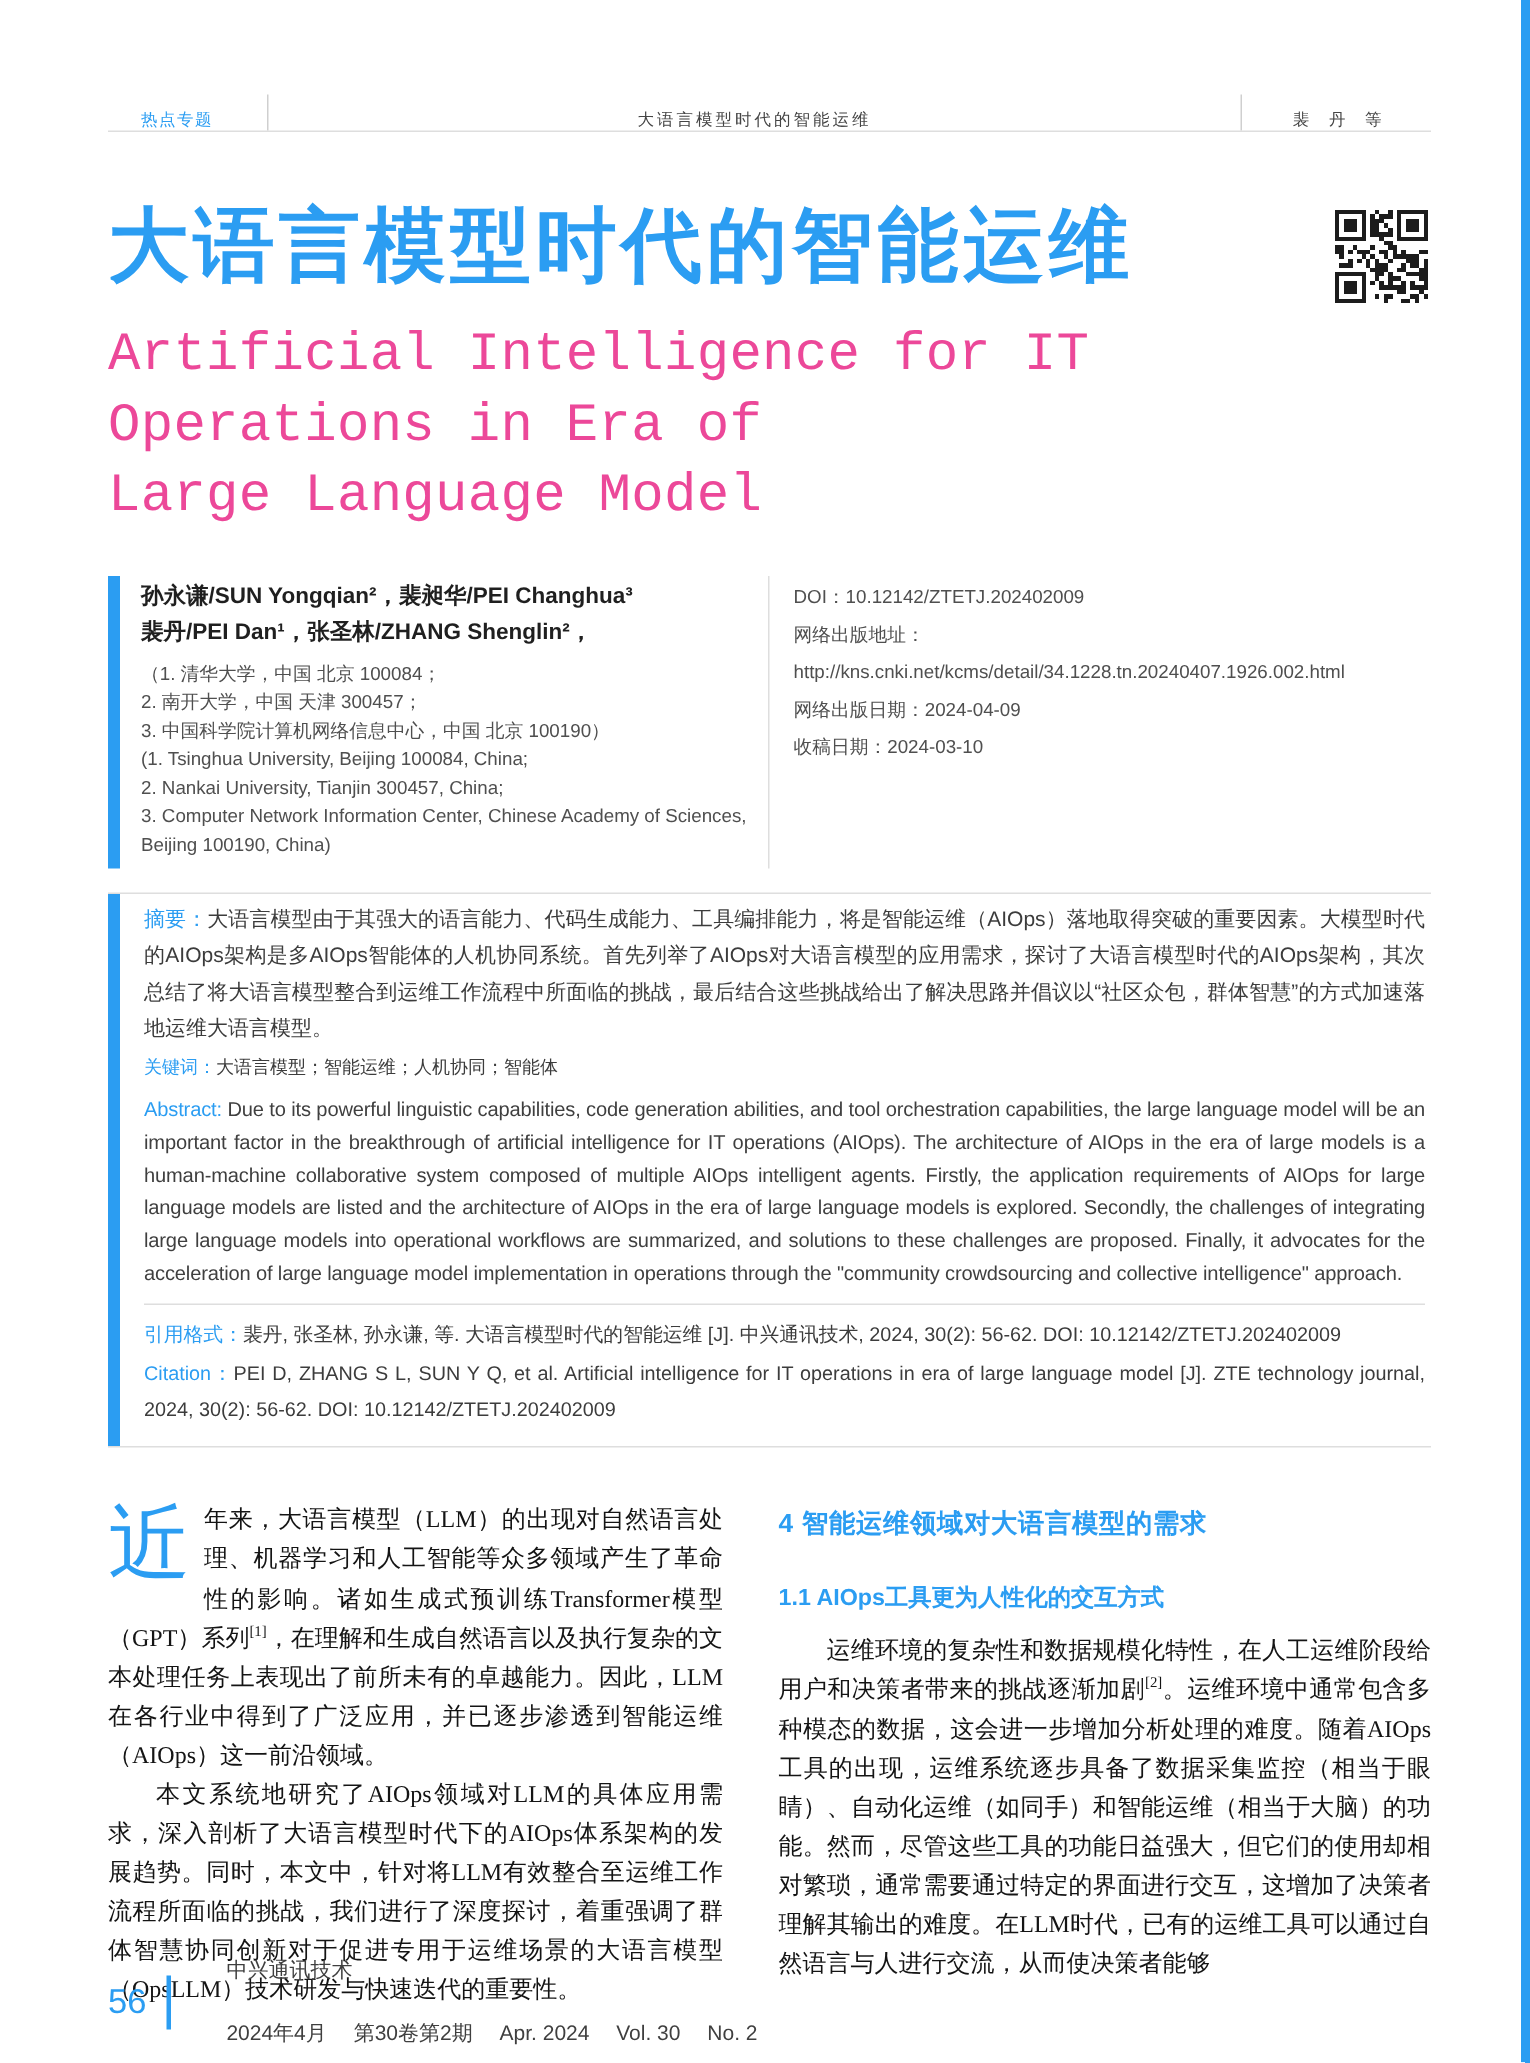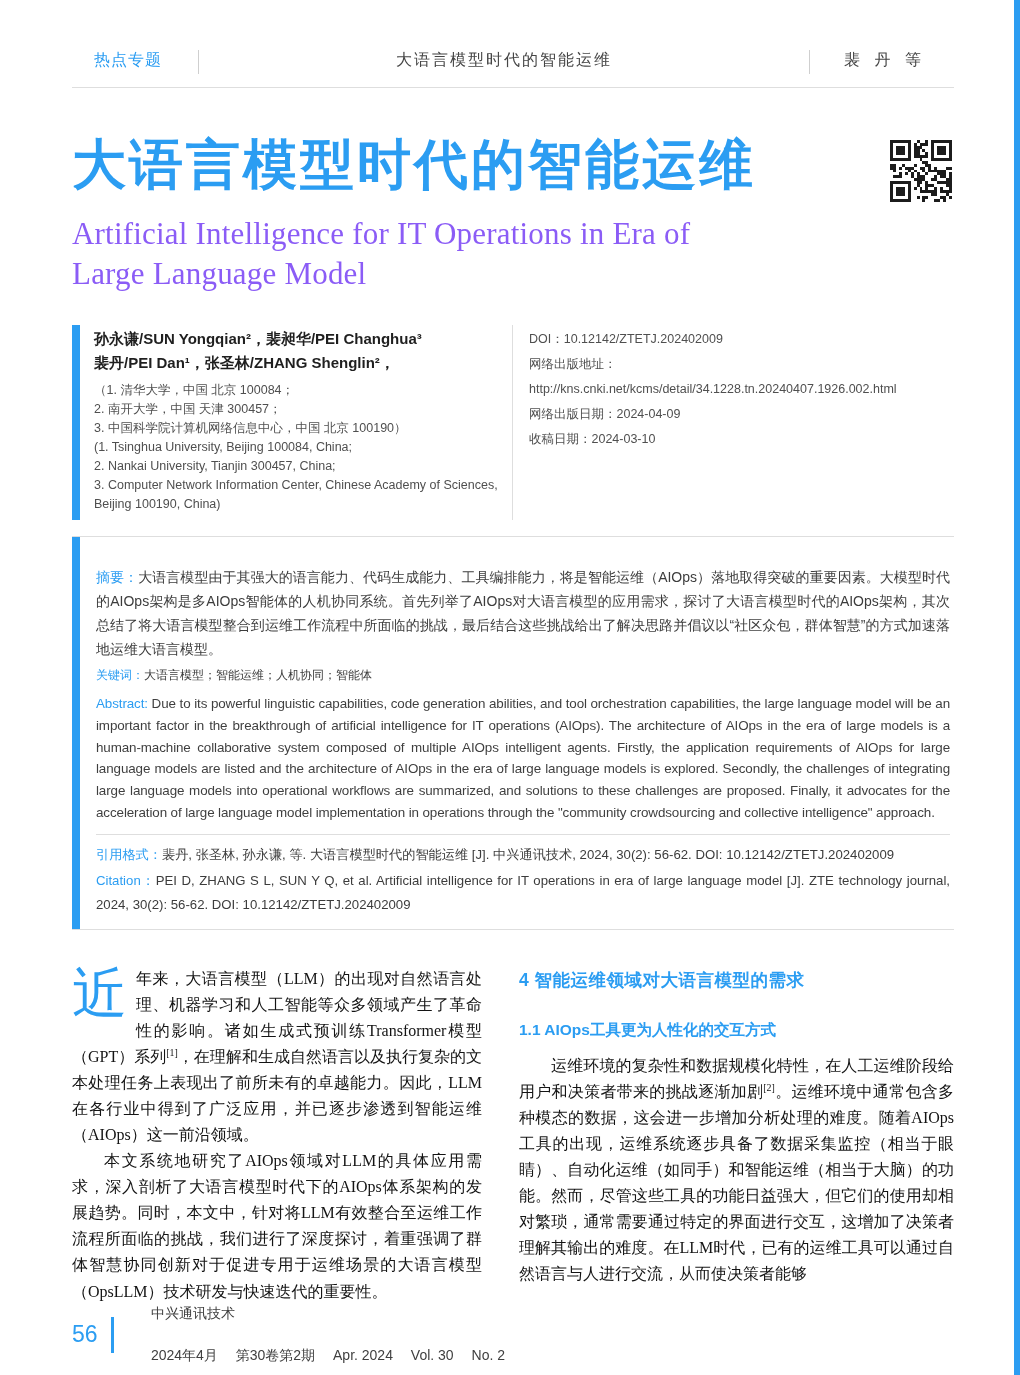--- a/index.html
+++ b/index.html
@@ -4,47 +4,47 @@
 <style>
   :root{ --accent:#2b9df2; --line:#dedede; --gray:#4d4d4d; }
   *{box-sizing:border-box}
   html,body{margin:0;padding:0;background:#fff}
   .page{position:relative;width:1020px;height:1375px;margin:0 auto;background:#fff;overflow:hidden;
         font-family:"Liberation Sans",sans-serif;color:#222}
   .edge-bar{position:absolute;top:0;right:0;width:6px;height:1375px;background:var(--accent)}
   .content{padding:0 66px 0 72px}
 
   
-  .pg-header{display:flex;align-items:flex-start;height:38px;margin-top:50px;border-bottom:1px solid var(--line);
-             font-size:16px;color:#4a4a4a}
+  .pg-header{display:flex;align-items:flex-end;height:38px;margin-top:50px;border-bottom:1px solid var(--line);
+             font-size:11px;color:#4a4a4a}
   .hsec{color:var(--accent);padding:0 36px 0 22px;letter-spacing:1px}
   .hdiv{width:1px;height:24px;background:#cfcfcf}
   .htitle{flex:1;text-align:center;letter-spacing:2px;color:#454545}
   .hauthor{padding:0 28px 0 34px;letter-spacing:5px;color:#454545;white-space:nowrap}
 
   
   .title-row{display:flex;justify-content:space-between;align-items:flex-start;margin-top:46px}
   .title-zh{margin:0;font-size:54px;line-height:1.12;font-weight:700;letter-spacing:3px;color:var(--accent)}
   .qr{width:62px;height:62px;margin:6px 2px 0 0}
   .qr svg{width:100%;height:100%;shape-rendering:crispEdges}
   .qr rect{fill:#1c1c1c}
-  .title-en{margin:12px 0 0;font-family:Liberation Serif, serif;font-weight:400;font-size:31px;
-            line-height:1.3;color:#8b5cf6;letter-spacing:.2px}
+  .title-en{margin:12px 0 0;font-family:Liberation Mono, monospace;font-weight:400;font-size:36px;
+            line-height:1.3;color:#ec4899;letter-spacing:.2px}
 
   
   .meta-row{display:flex;margin-top:30px}
   .authors-block{width:440px;border-left:8px solid var(--accent);padding:2px 10px 6px 14px}
   .names{font-size:15px;font-weight:700;color:#1f1f1f;line-height:1.6}
   .affils{margin-top:6px;font-size:12.5px;color:#4f4f4f;line-height:1.52}
   .pub-block{flex:1;border-left:1px solid var(--line);padding:2px 0 0 16px;font-size:12.5px;
              color:#4f4f4f;line-height:2.0}
 
   
   .abstract-wrap{position:relative;margin-top:16px;border-top:1px solid var(--line);
-                 border-bottom:1px solid var(--line);padding:28px 4px 10px 24px}
+                 border-bottom:1px solid var(--line);padding:4px 4px 10px 24px}
   .abstract-wrap::before{content:"";position:absolute;left:0;top:0;bottom:0;width:8px;background:var(--accent)}
   .ab-label{color:var(--accent)}
   .ab-zh{margin:0 0 4px;font-size:14px;line-height:1.72;color:#3c3c3c;text-align:justify}
   .kw-zh{margin:4px 0 8px;font-size:12px;line-height:1.7;color:#3c3c3c}
   .ab-en{margin:2px 0 4px;font-size:13.4px;line-height:1.62;color:#3f3f3f;text-align:justify;letter-spacing:-.1px}
   .kw-en{margin:4px 0 8px;font-size:13.4px;line-height:1.6;color:#3f3f3f}
   .cite-divider{height:1px;background:var(--line);margin:10px 0 8px}
   .cite-p{margin:2px 0;font-size:13.2px;line-height:1.82;color:#3c3c3c;text-align:justify}
 
   

